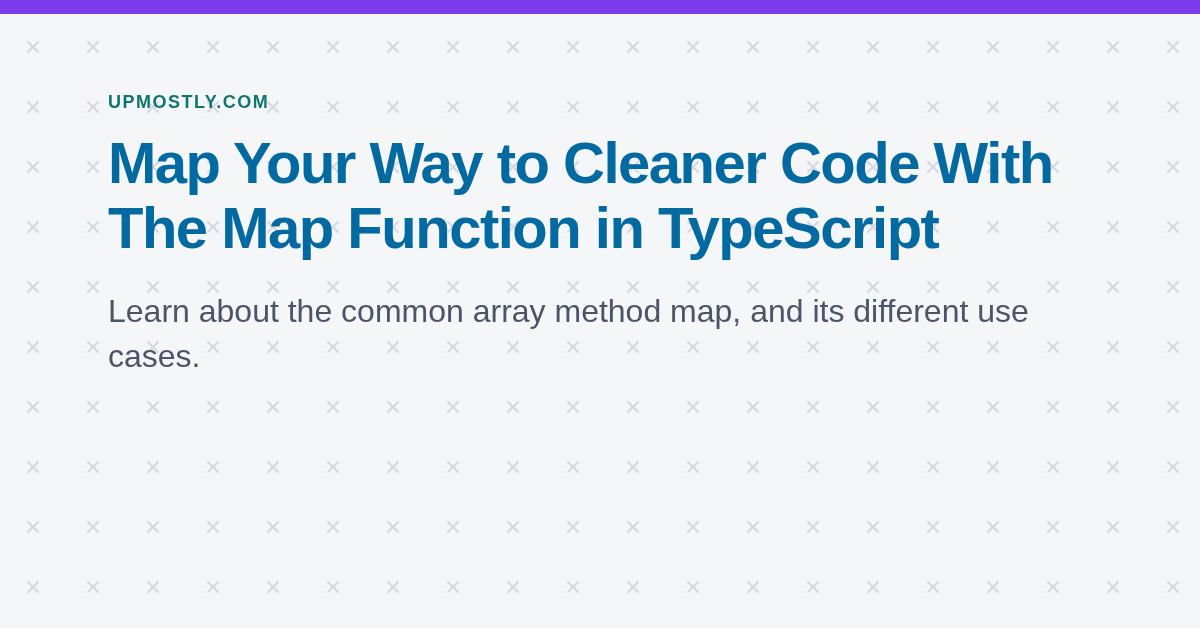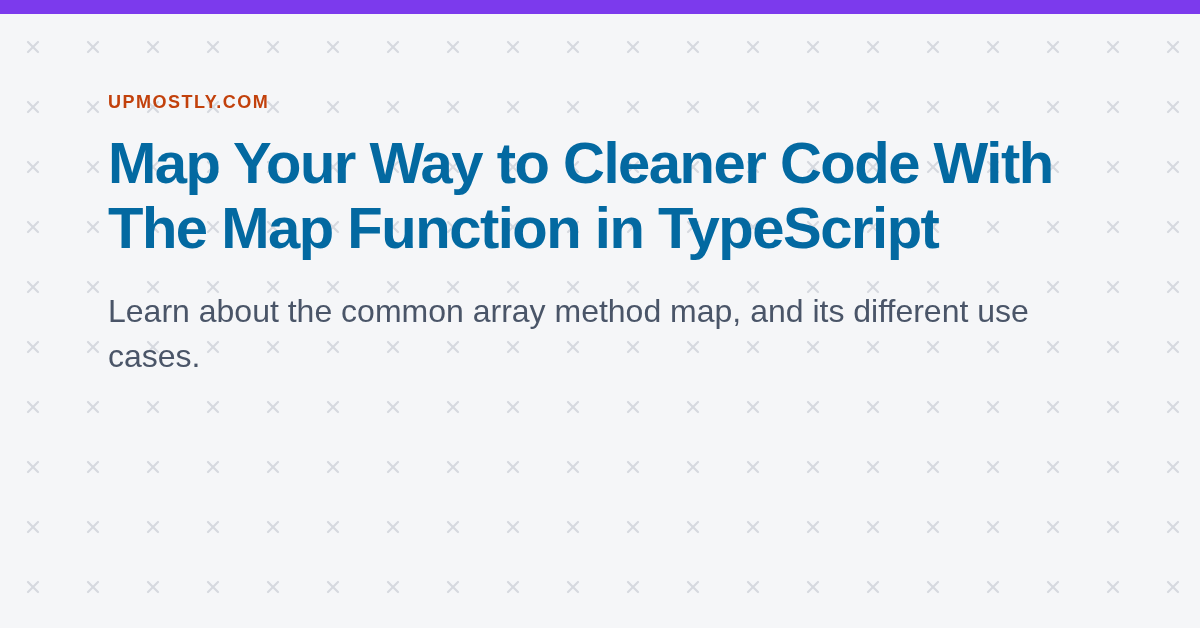--- a/index.html
+++ b/index.html
@@ -31,21 +31,21 @@
     .bg-pattern svg {
       width: 100%;
       height: 100%;
     }
     .content {
       position: relative;
       padding: 78px 108px 0 108px;
       z-index: 2;
     }
     .site-name {
-      color: #c2410c;
+      color: #0f766e;
       font-size: 18px;
       font-weight: 600;
       letter-spacing: 1.5px;
       margin-bottom: 18px;
     }
     .title {
       color: #0369a1;
       font-size: 58px;
       font-weight: 800;
       line-height: 1.12;

